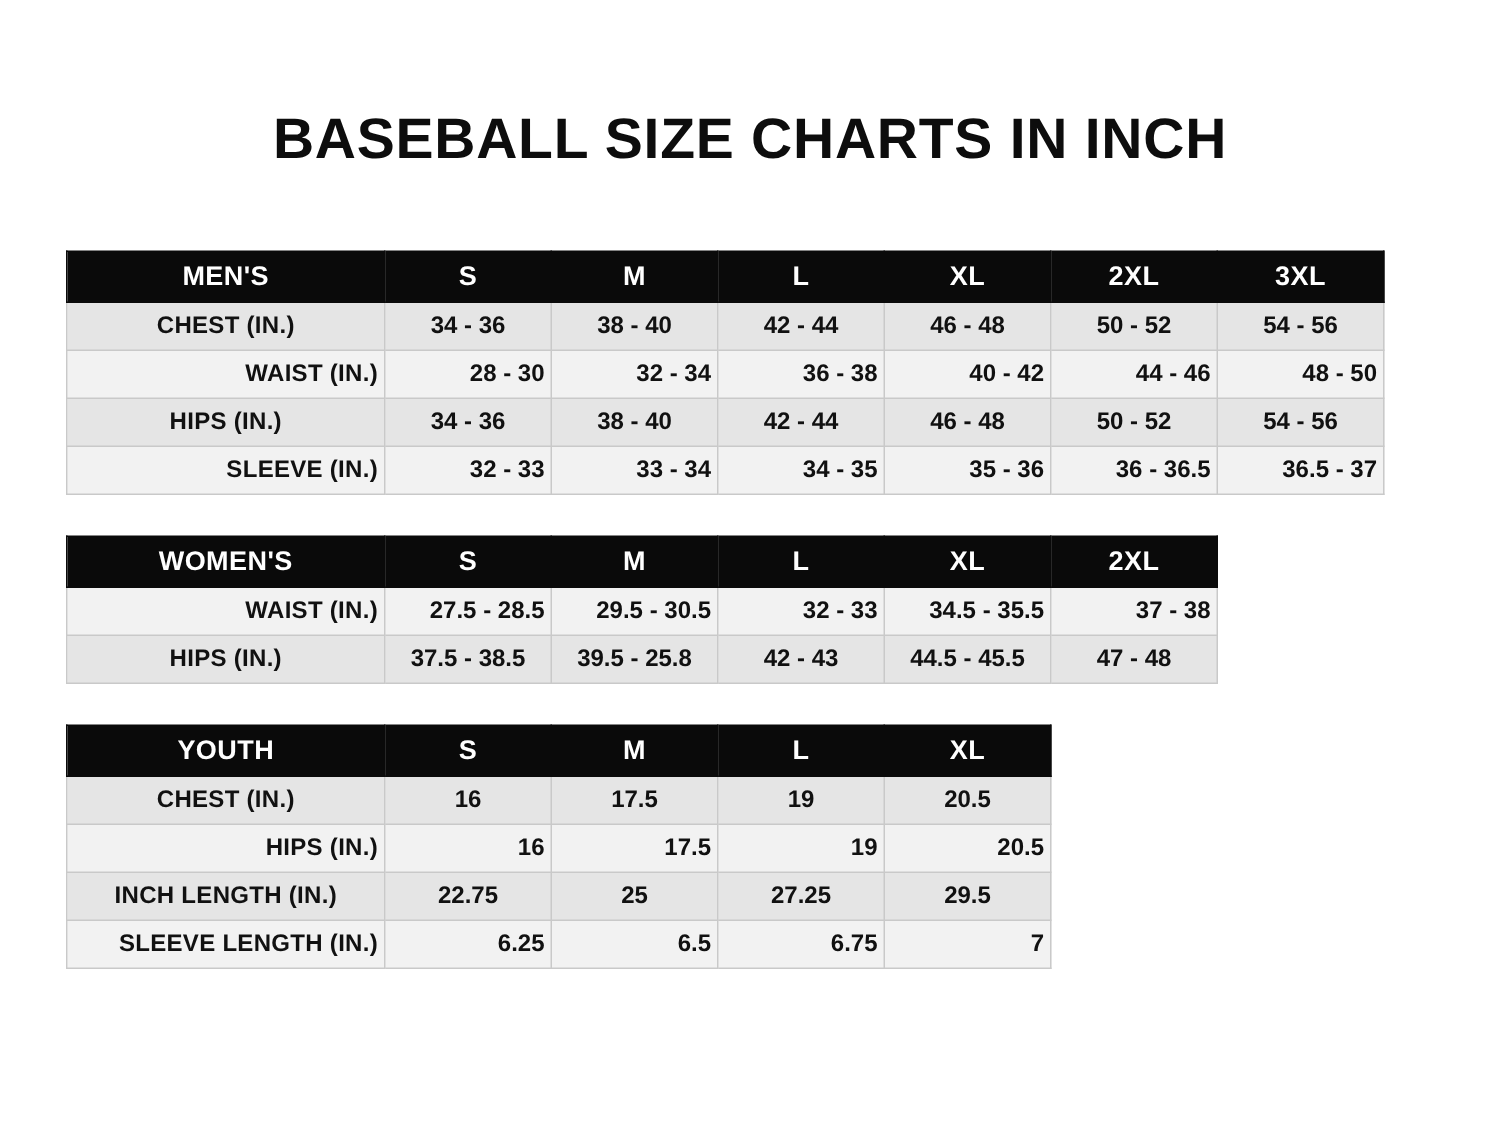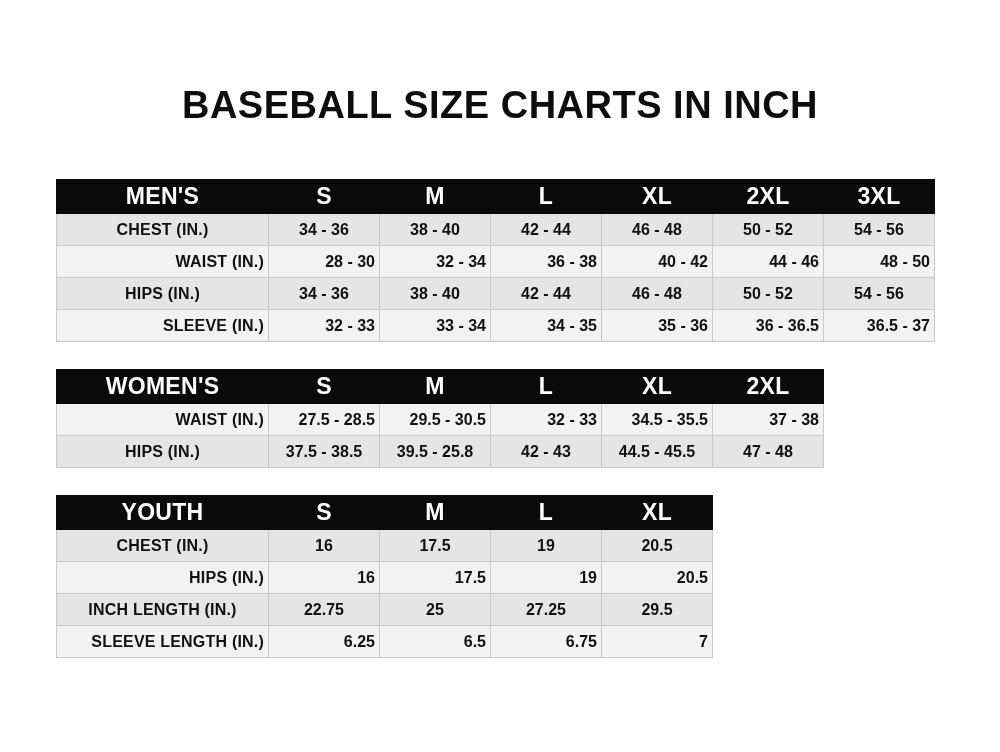--- a/index.html
+++ b/index.html
@@ -12,21 +12,21 @@
     height: 752px;
     font-family: "Liberation Sans", sans-serif;
     color: #111111;
     position: relative;
     overflow: hidden;
   }
   .page {
     width: 1000px;
     height: 752px;
     box-sizing: border-box;
-    padding: 12px;
+    padding: 0;
     position: relative;
   }
   .title {
     text-align: center;
     font-size: 38px;
     font-weight: bold;
     letter-spacing: 0.5px;
     color: #0d0d0d;
     margin: 0;
     padding-top: 72px;
@@ -56,21 +56,21 @@
     padding: 0 4px;
     white-space: nowrap;
     font-weight: bold;
     font-family: "Liberation Sans", sans-serif;
   }
 
   thead th {
     background: #0a0a0a;
     color: #ffffff;
     border: 1px solid #0a0a0a;
-    font-size: 23px;
+    font-size: 18px;
     letter-spacing: 0.3px;
     height: 33px;
   }
 
   thead th.label-head {
     text-align: center;
   }
 
   tbody tr.odd td {
     background: #e5e5e5;

